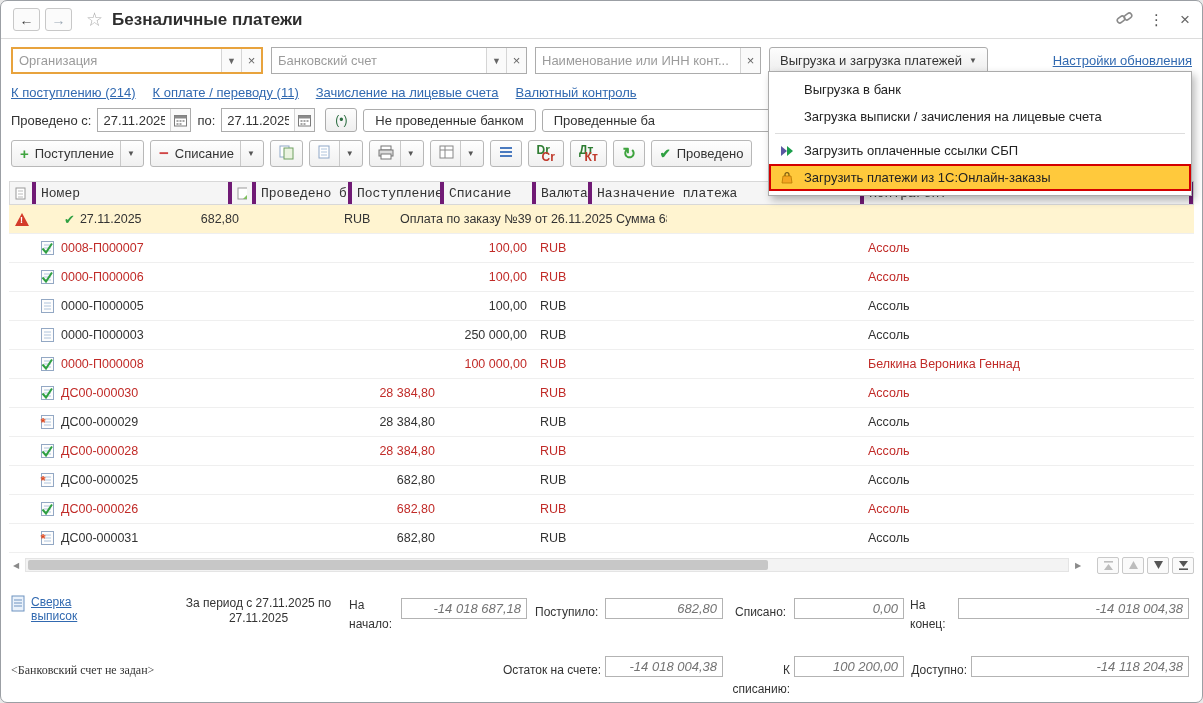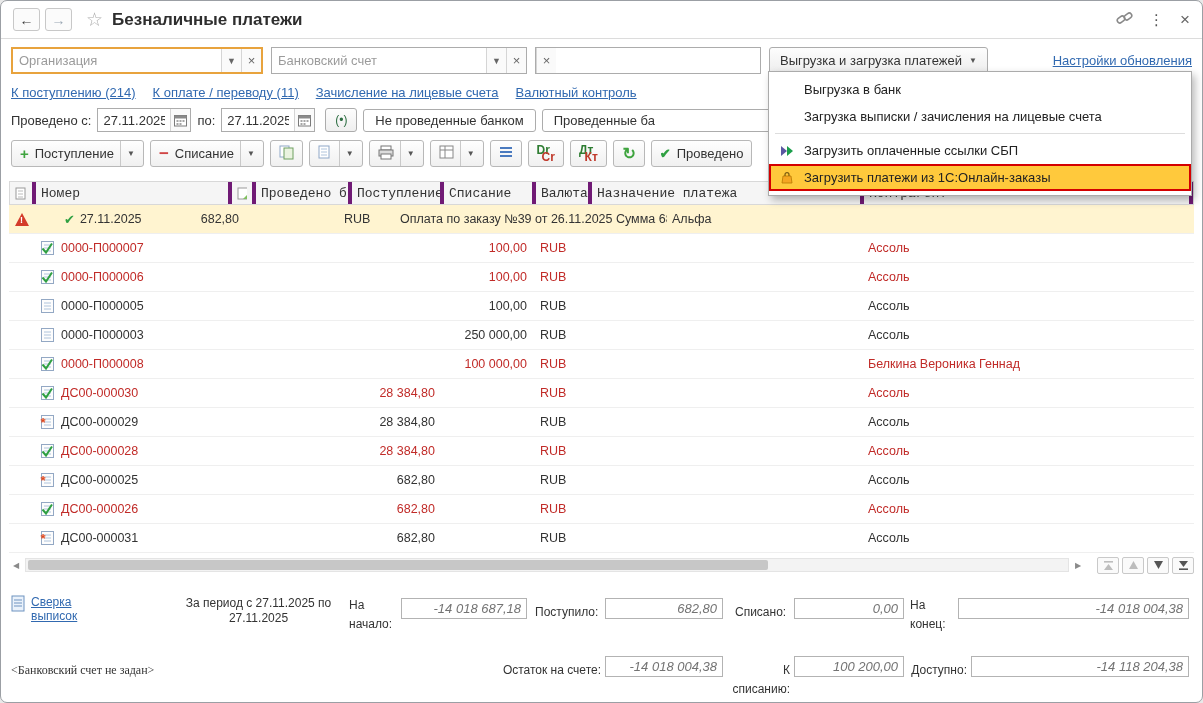--- a/index.html
+++ b/index.html
@@ -139,20 +139,21 @@
       <input placeholder="Организация" style="">
       <span class="cbtn">▼</span>
       <span class="cbtn x">×</span>
     </div>
     <div class="combo w2">
       <input placeholder="Банковский счет" style="">
       <span class="cbtn">▼</span>
       <span class="cbtn x">×</span>
     </div>
     <div class="combo w3">
+      <input placeholder="Наименование или ИНН конт..." style="">
       <span class="cbtn x">×</span>
     </div>
     <button class="upload-btn">
       <span>Выгрузка и загрузка платежей</span>
       <span class="sm-caret">▼</span>
     </button>
     <a class="link settings-link">Настройки обновления</a>
   </div>
 
   <div class="tabsbar">
@@ -303,31 +304,30 @@
           </div>
           <div class="c c2"></div>
           <div class="c c3">
             <span class="chk">✔</span>
             <span class="pdate">27.11.2025</span>
           </div>
           <div class="c c4 amt">682,80</div>
           <div class="c c5 amt"></div>
           <div class="c c6">RUB</div>
           <div class="c c7">Оплата по заказу №39 от 26.11.2025 Сумма 68...</div>
-          <div class="c c8">Альфа</div>
         </div>
         <div class="trow red">
           <div class="c c0"></div>
           <div class="c c1 numcell">
             <svg width="15" height="16" viewBox="0 0 15 16">
               <rect x="1.5" y="1.5" width="12" height="13" fill="#FDFDFD" stroke="#93A8C4"></rect>
               <path d="M4 5 h7 M4 8 h7 M4 11 h7" stroke="#AFC4DC" fill="none"></path>
               <path d="M2.5 8.5 L6 12.5 L12 3.5" stroke="#2FA042" stroke-width="2" fill="none"></path>
             </svg>
-            <span class="numtxt">0000-П000007</span>
+            <span class="numtxt">0008-П000007</span>
           </div>
           <div class="c c2"></div>
           <div class="c c3"></div>
           <div class="c c4 amt"></div>
           <div class="c c5 amt">100,00</div>
           <div class="c c6">RUB</div>
           <div class="c c7"></div>
           <div class="c c8">Ассоль</div>
         </div>
         <div class="trow red">

